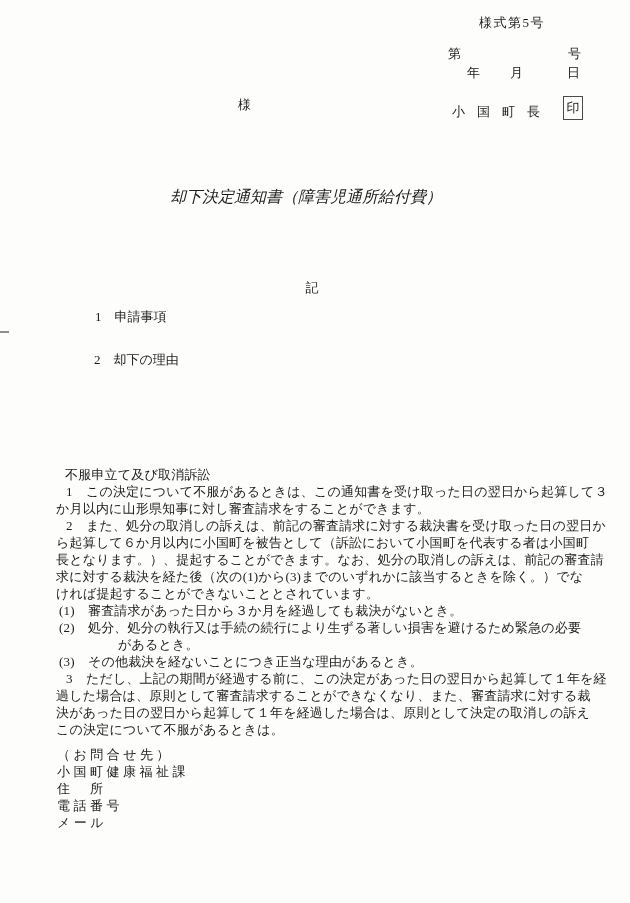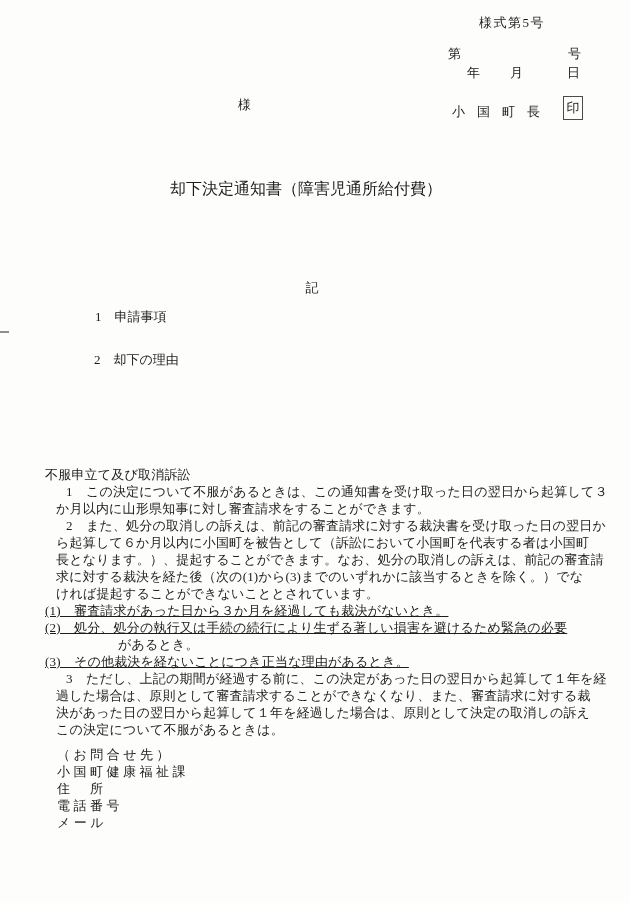--- a/index.html
+++ b/index.html
@@ -26,24 +26,24 @@
   .intro{
     left:61px;top:216px;
     font-size:13px;
     letter-spacing:-0.3px;
   }
   .intro .ln{height:25px;line-height:25px;white-space:nowrap;}
   .ki{left:0;top:279px;width:624px;text-align:center;font-size:13px;}
   .item{font-size:13px;line-height:16px;}
   .appeal{left:0;top:466px;font-size:13px;letter-spacing:0.2px;}
   .appeal .ln{height:17px;line-height:17px;white-space:nowrap;}
-  .ih{margin-left:45px;}
+  .ih{margin-left:65px;}
   .i1{margin-left:66px;}
   .i2{margin-left:56px;}
-  .i3{margin-left:45px;text-decoration:underline;}
+  .i3{margin-left:59px;}
   .i4{margin-left:118px;}
   .contact{left:57px;top:746px;font-size:13px;letter-spacing:3.5px;}
   .contact .ln{height:17px;line-height:17px;white-space:nowrap;}
   .mayor{letter-spacing:12px;font-size:13px;}
   .seal-box{
     left:563px;top:96px;
     width:18px;height:22px;
     border:1.5px solid #4a4a4a;
     display:flex;align-items:center;justify-content:center;
     font-size:13px;
@@ -73,21 +73,21 @@
   </div>
 
   <div class="abs fs13" style="left:238px;top:97px;">様</div>
 
   <div class="abs mayor" style="left:452px;top:103px;">小国町長</div>
 
   <div class="abs seal-box">
     <span>印</span>
   </div>
 
-  <div class="abs title" style="left:170px;top:180px;">却下決定通知書（障害児通所給付費）</div>
+  <div class="abs title" style="left:170px;top:188px;font-style:italic;">却下決定通知書（障害児通所給付費）</div>
 
 
   <div class="abs ki">記</div>
 
   <div class="abs item" style="left:95px;top:309px;">1　申請事項</div>
   <div class="abs item" style="left:94px;top:352px;">2　却下の理由</div>
 
   <div class="abs left-mark"></div>
 
   <div class="abs appeal">

